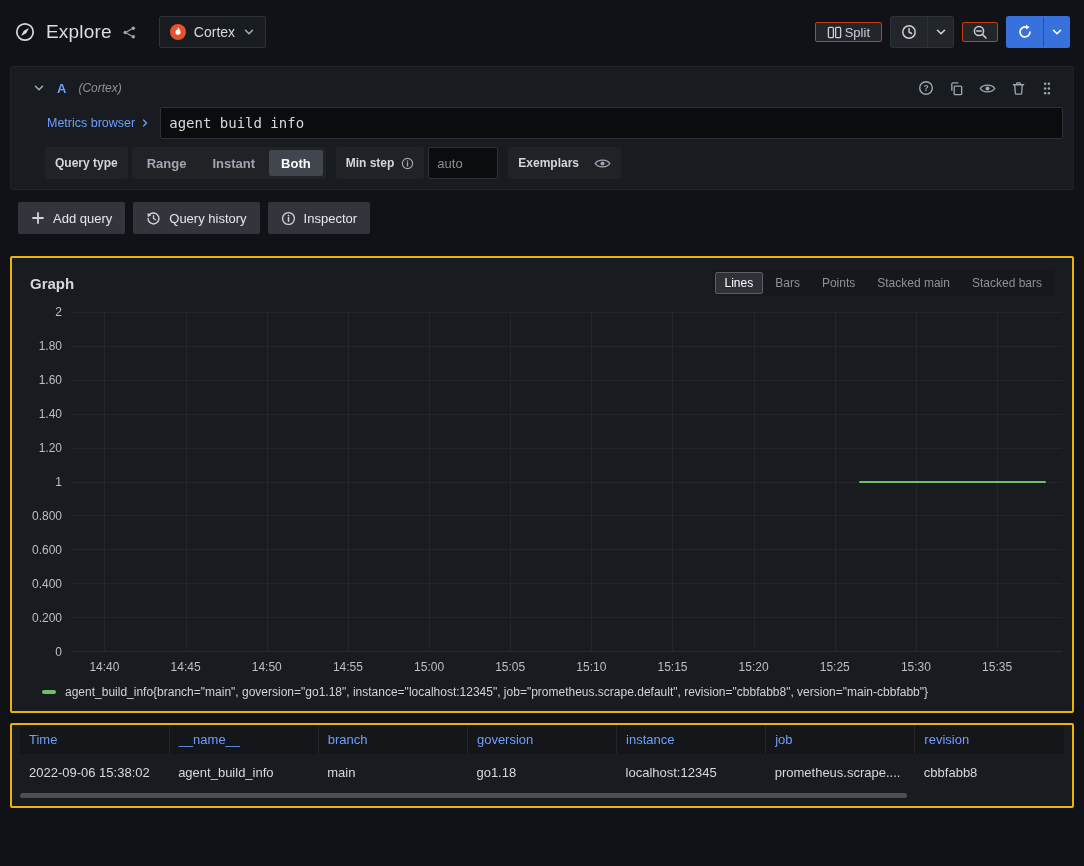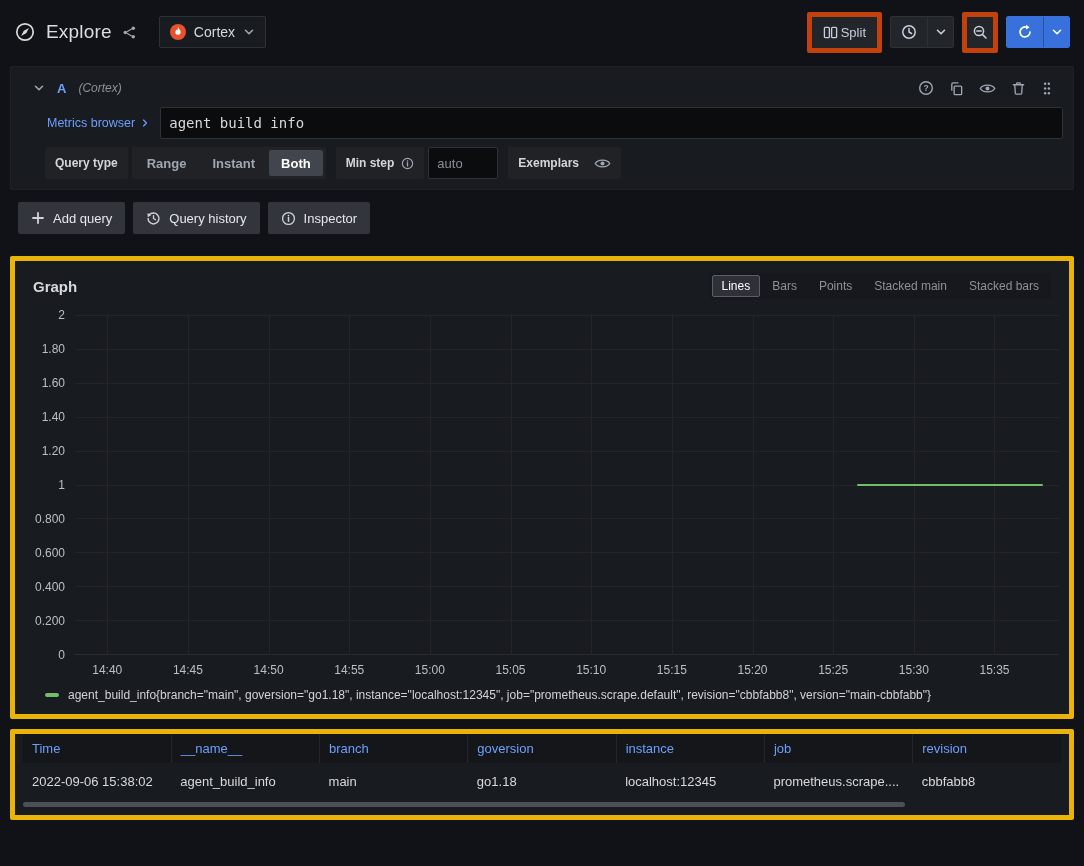--- a/index.html
+++ b/index.html
@@ -19,22 +19,22 @@
   
   .topbar { height:64px; display:flex; align-items:center; justify-content:space-between; padding:0 14px; }
   .tb-left { display:flex; align-items:center; gap:8px; }
   .tb-left h1 { font-size:19px; font-weight:500; color:#dcdde0; letter-spacing:.2px; margin:0 2px;text-align:center; }
   .explore-ic { color:#d8d9da; }
   .share-ic { color:#9fa7b3; cursor:pointer; }
   .ds-picker { display:flex; align-items:center; gap:8px; height:32px; padding:0 10px; margin-left:14px;
     background:#181b1f; border:1px solid #2c3235; border-radius:2px; cursor:pointer; color:#d8d9da; font-size:14px; }
   .ds-picker .chev { color:#9fa7b3; }
   .tb-right { display:flex; align-items:center; gap:8px; }
-  .tb-btn { display:flex; align-items:center; gap:3px; height:41px; padding:0 11px;
-    background:#22252a; border:5px solid #c2410c; border-radius:2px; color:#ccccdc; font-size:13px; font-weight:500; }
+  .tb-btn { display:flex; align-items:center; gap:3px; height:20px; padding:0 11px;
+    background:#22252a; border:1px solid #c2410c; border-radius:2px; color:#ccccdc; font-size:13px; font-weight:500; }
   .tb-btn.sq { width:36px; justify-content:center; padding:0; }
   .btn-group { display:flex; height:32px; border-radius:2px; overflow:hidden; border:1px solid #2c3235; }
   .btn-group button { display:flex; align-items:center; justify-content:center; background:#22252a; color:#ccccdc; height:100%; }
   .btn-group button:first-child { width:36px; }
   .btn-group button:last-child { width:26px; border-left:1px solid #2c3235; }
   .btn-group.accent { border-color:#3871dc; }
   .btn-group.accent button { background:#3871dc; color:#fff; }
   .btn-group.accent button:last-child { border-left-color:rgba(0,0,0,.28); }
 
   
@@ -62,21 +62,21 @@
     color:#8a8e96; font-size:13px; padding:0 8px; font-family:inherit; }
   .chip .eye-toggle { margin-left:8px; cursor:pointer; }
 
   
   .actions { display:flex; gap:8px; margin:12px 10px 22px 18px; }
   .action-btn { display:flex; align-items:center; gap:8px; height:32px; padding:0 13px;
     background:#32353c; border-radius:2px; color:#e6e7eb; font-size:13px; font-weight:500; }
   .action-btn .icon { color:#d2d3d8; }
 
   
-  .panel { margin:0 10px; background:#181b1f; border:5px solid #eab308; border-radius:2px; }
+  .panel { margin:0 10px; background:#181b1f; border:2px solid #eab308; border-radius:2px; }
   .graph-panel { padding:12px 10px 8px; }
   .gp-header { display:flex; align-items:center; justify-content:space-between; padding:0 8px; }
   .panel-title { font-size:15px; font-weight:700; color:#d8d9da; }
   .mode-group { display:flex; align-items:center; background:#16181d; border-radius:2px; padding:2px; gap:2px;text-align:right; }
   .mode-option { padding:3px 9px; font-size:12px; font-weight:500; color:#8e9196; border-radius:2px; cursor:pointer; border:1px solid transparent; }
   .mode-option.selected { background:#2e3138; border-color:#5a5e66; color:#fff; }
 
   .chart { display:grid; grid-template-columns:50px 1fr; grid-template-rows:340px 24px; margin-top:16px; }
   .y-axis { position:relative; }
   .y-tick { position:absolute; right:10px; transform:translateY(-50%); font-size:12px; color:#bcbfc5; white-space:nowrap; }

